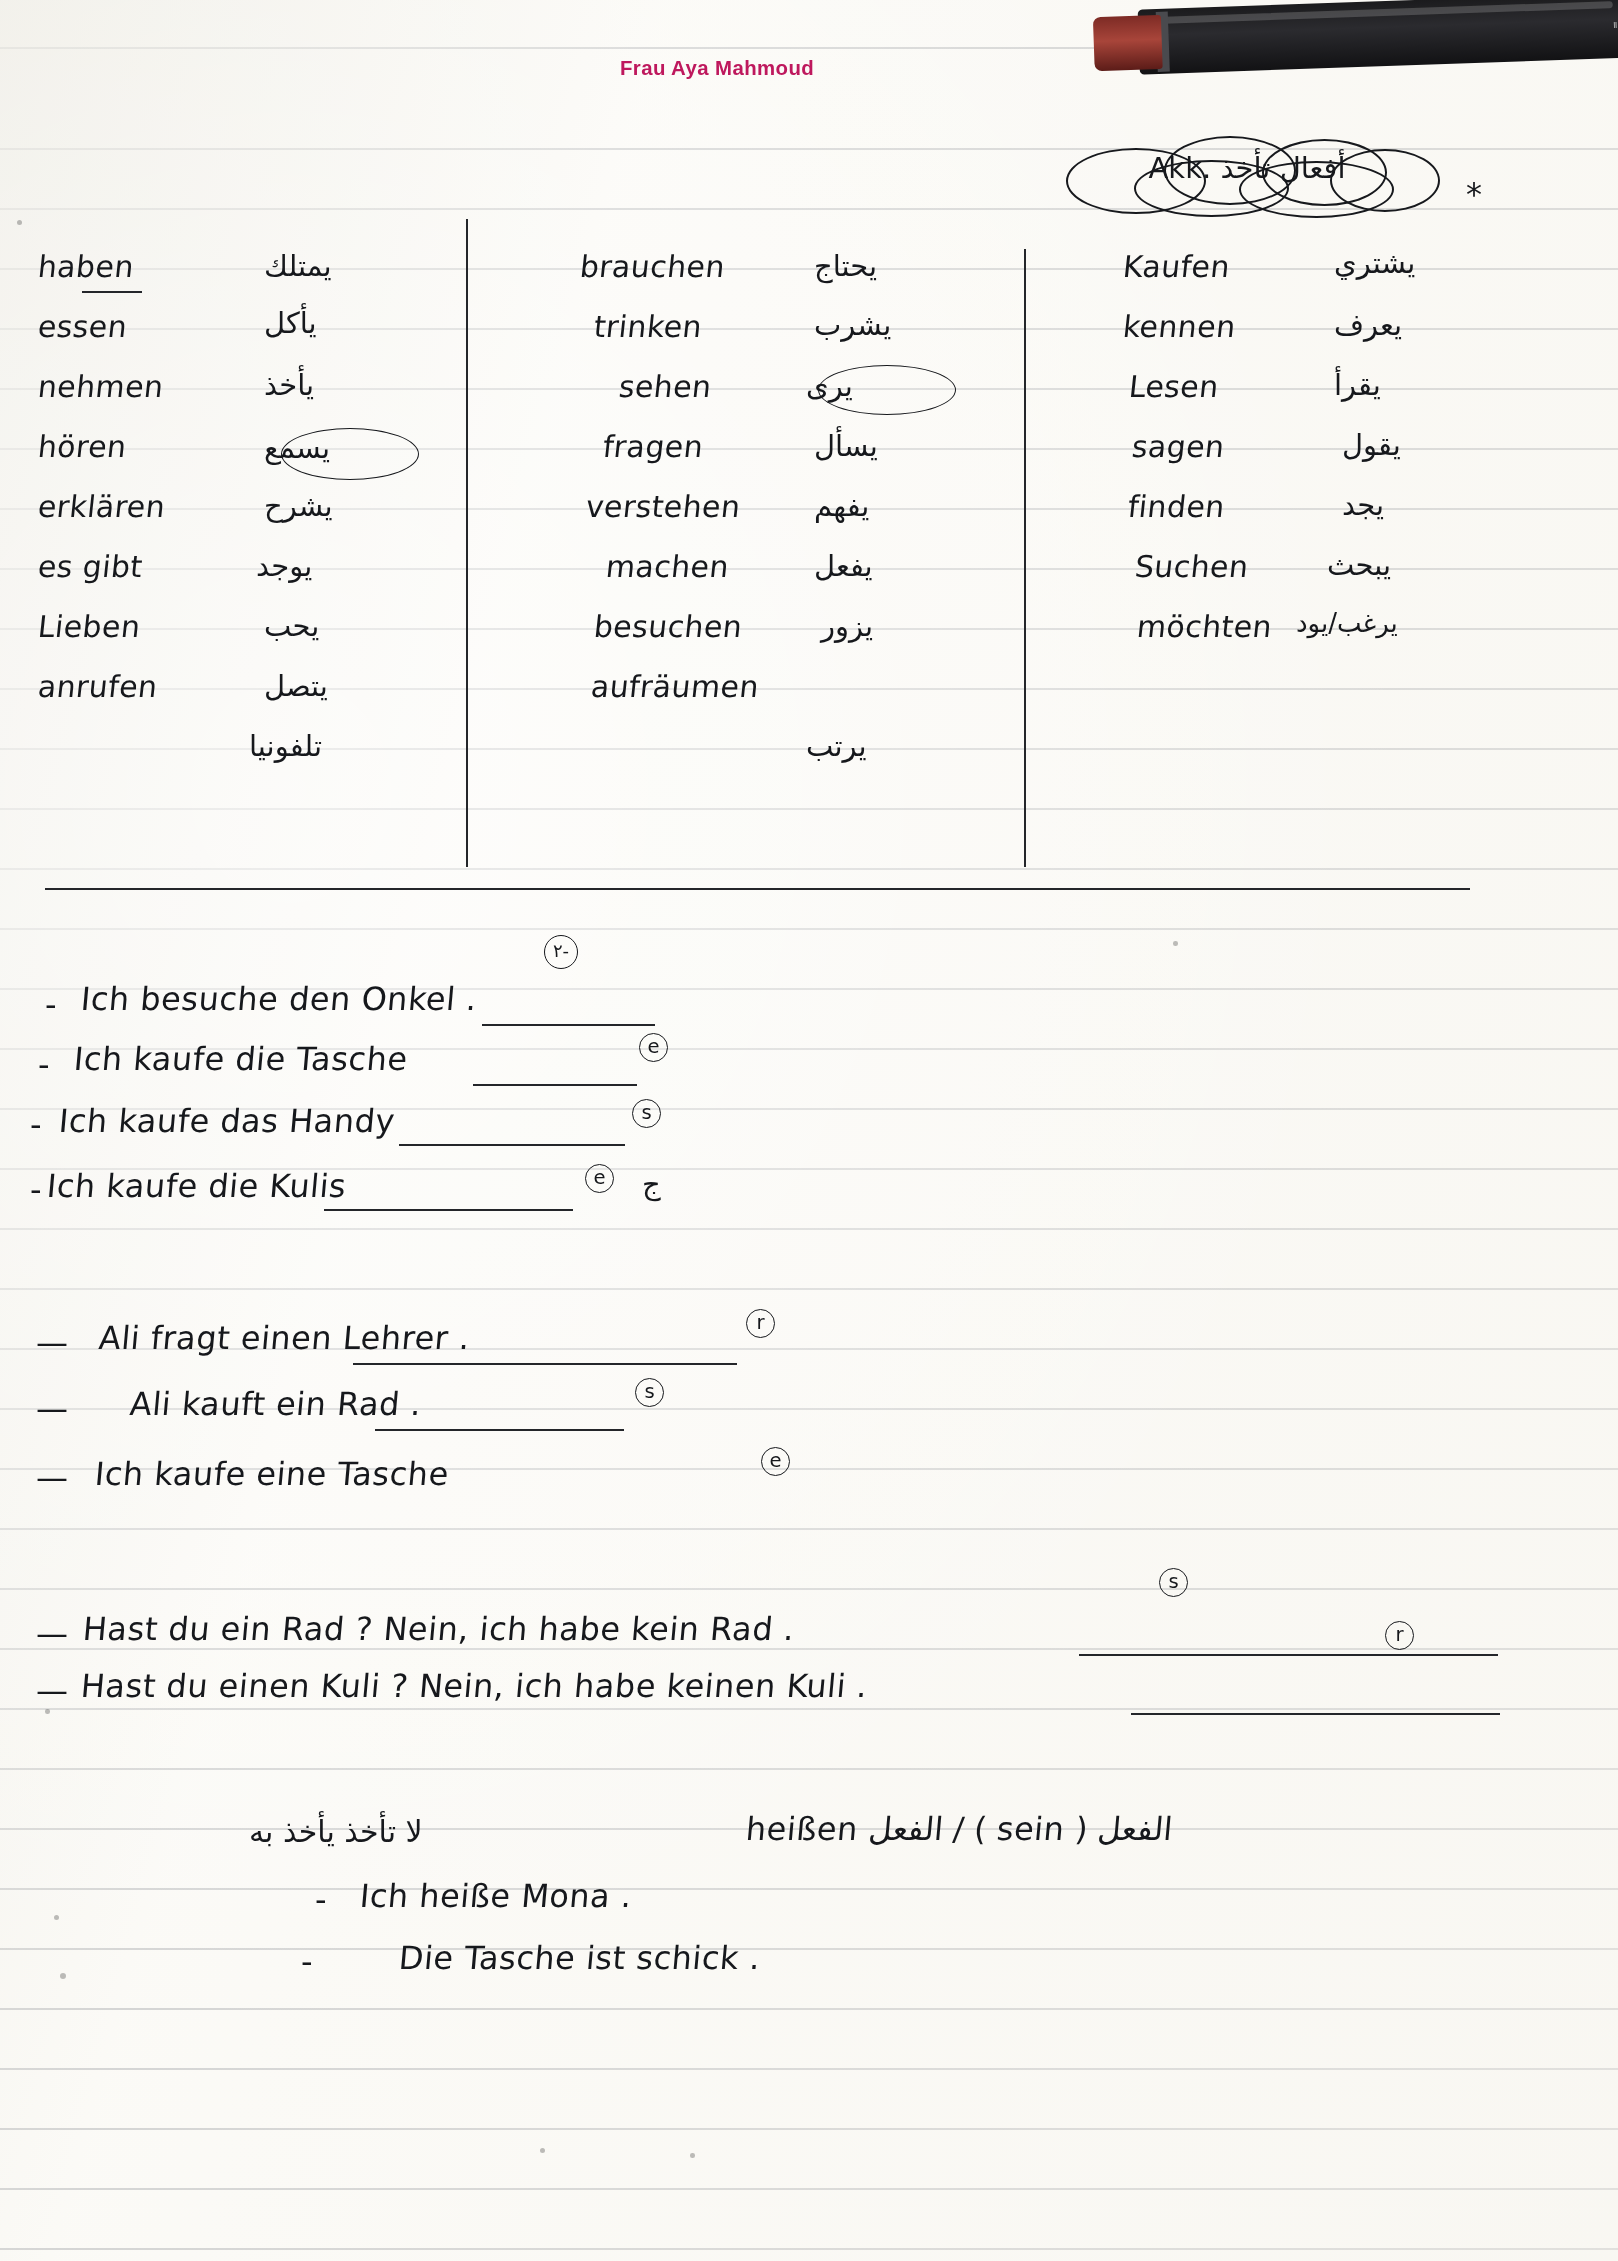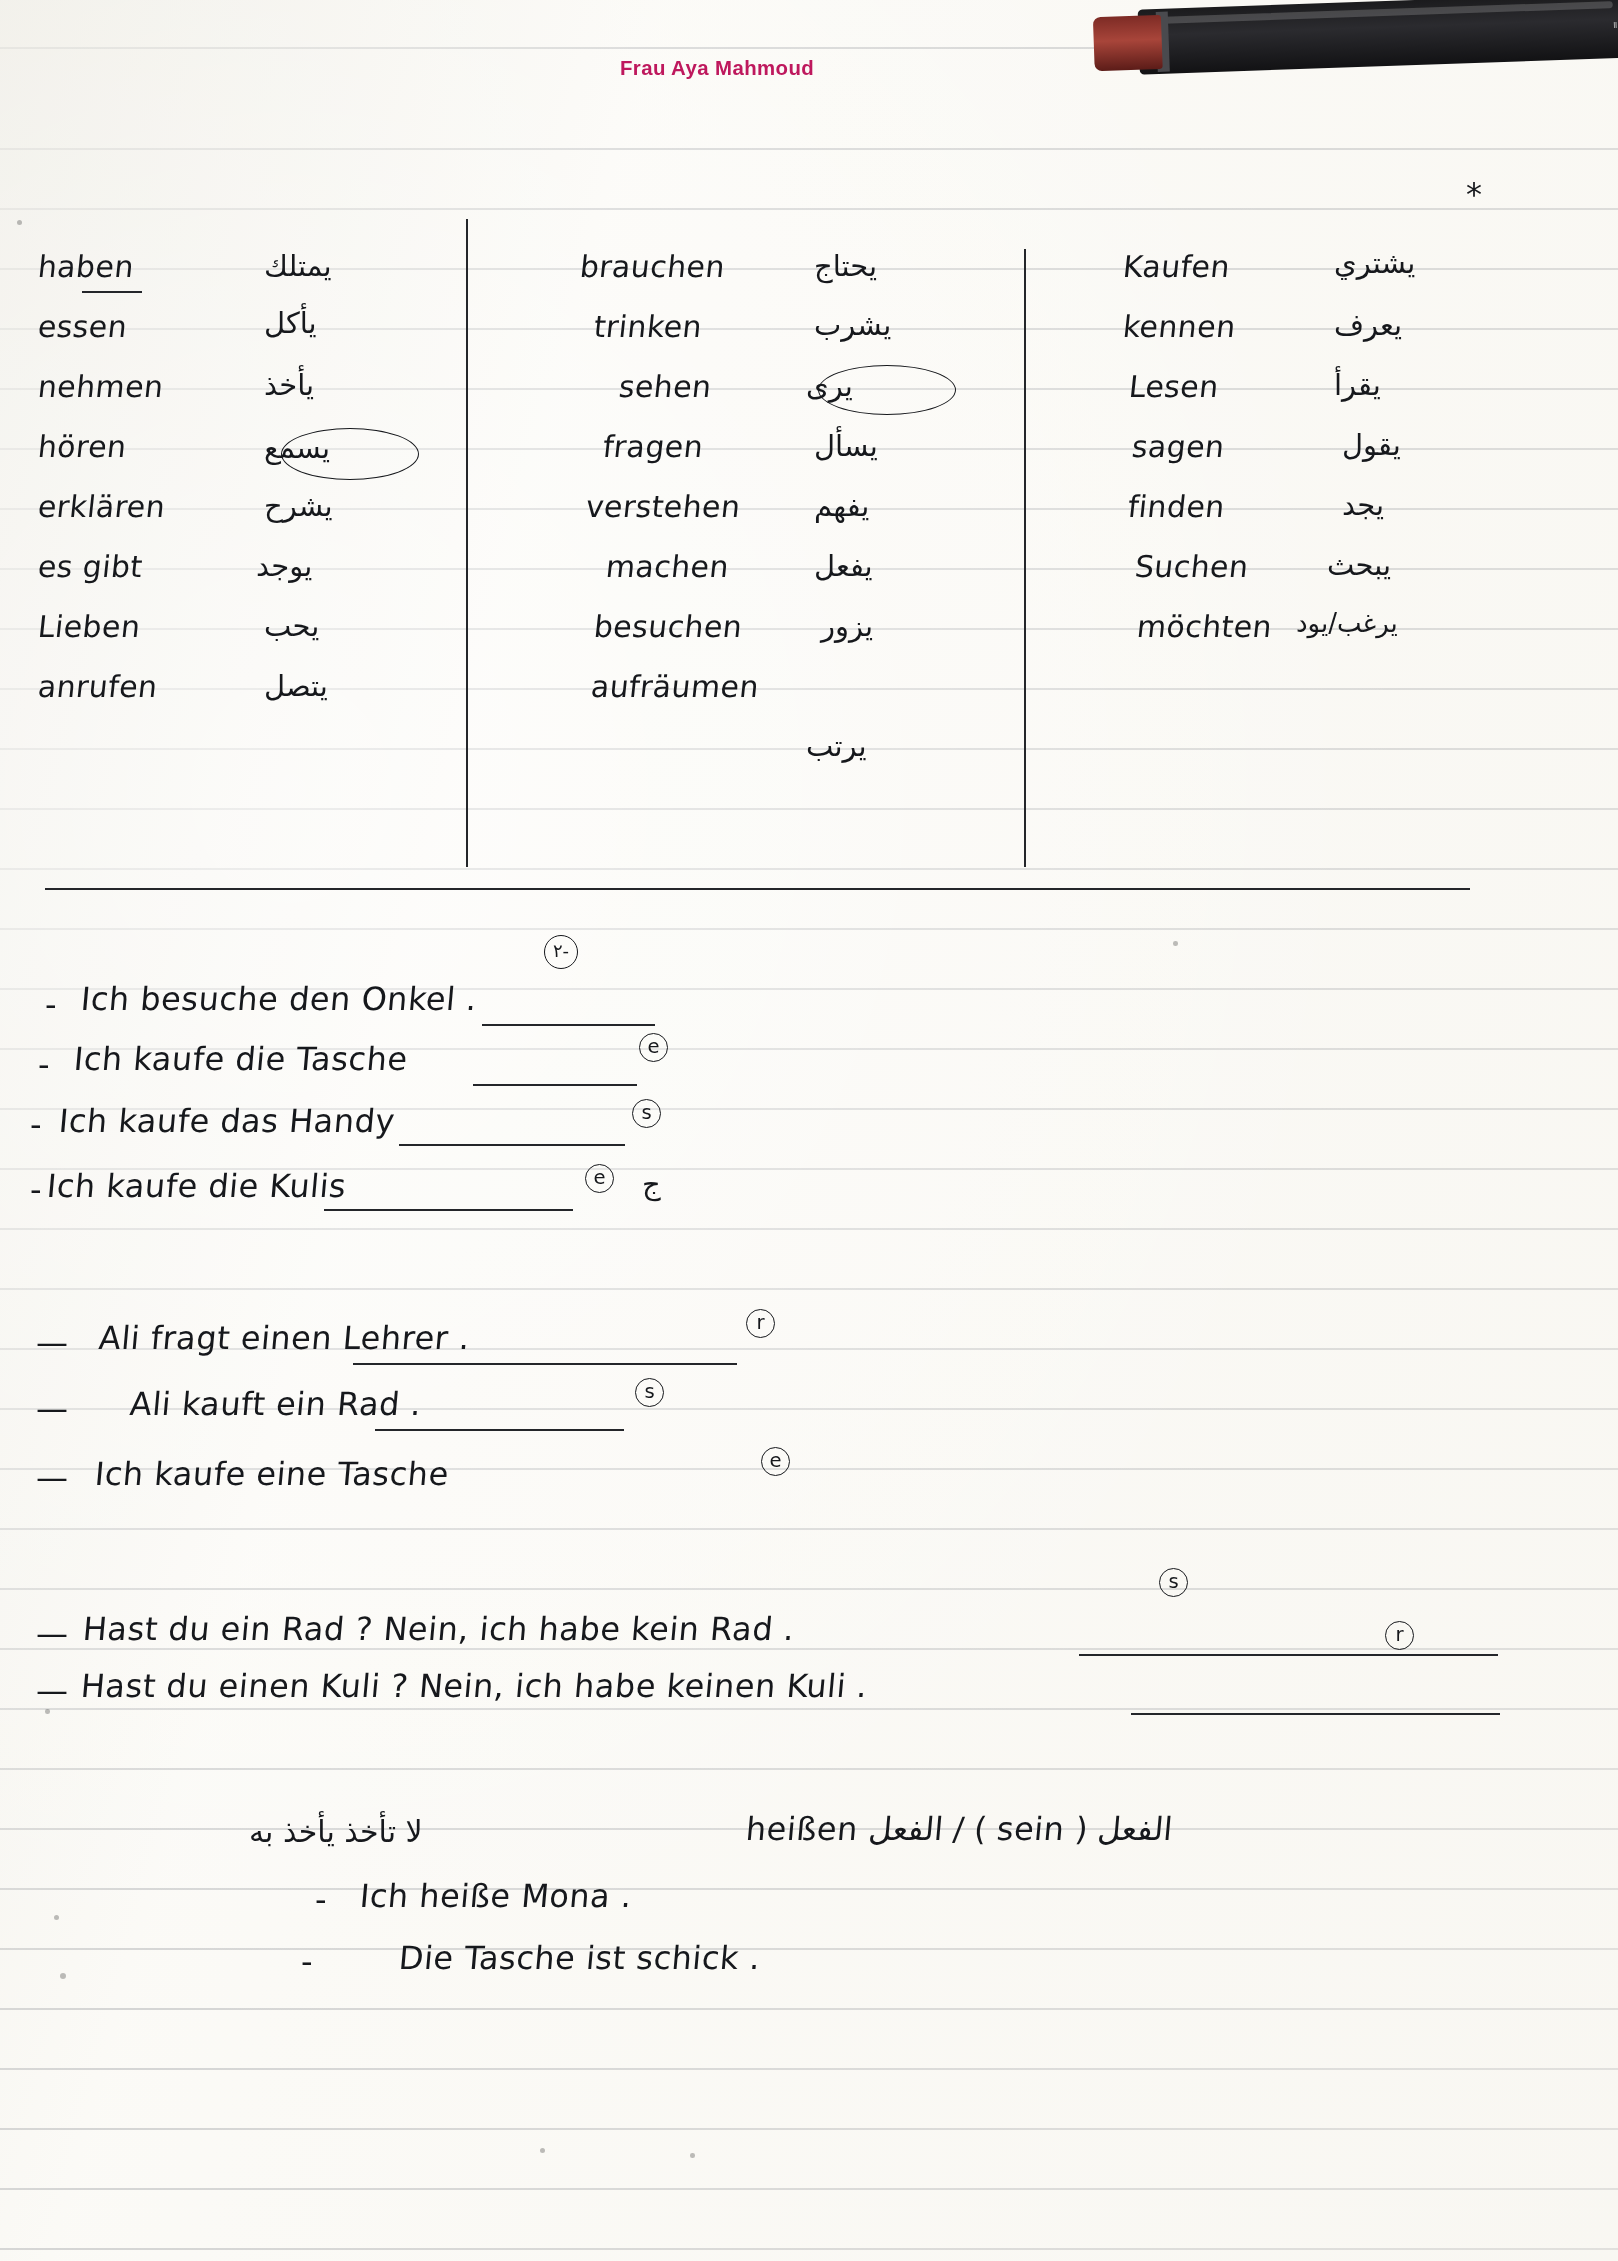--- a/index.html
+++ b/index.html
@@ -219,20 +219,29 @@
   <div class="pen">
     <div class="body"></div>
     <div class="shine"></div>
     <div class="band"></div>
     <div class="cap"></div>
     <div class="tiny-text">ll</div>
   </div>
 
   <div class="printed-name">Frau Aya Mahmoud</div>
 
+  <div class="cloud">
+    <div class="blob" style="left:15px; top:13.6px; width:136px; height:62px;"></div>
+    <div class="blob" style="left:113px; top:1.5px; width:128px; height:65px;"></div>
+    <div class="blob" style="left:211px; top:4.5px; width:121px; height:63px;"></div>
+    <div class="blob" style="left:279px; top:15px; width:106px; height:59px;"></div>
+    <div class="blob" style="left:83px; top:26px; width:151px; height:53px;"></div>
+    <div class="blob" style="left:188px; top:27px; width:151px; height:53px;"></div>
+    <div class="inner-text ar hw">أفعال تأخذ .Akk</div>
+  </div>
   <div class="asterisk hw">*</div>
 
   <div class="vline" style="left:466px; top:219px; height:648px;"></div>
   <div class="vline" style="left:1024px; top:249px; height:618px;"></div>
   <div class="hline" style="left:45px; top:888px; width:1425px;"></div>
 
   <div class="col" style="left:38px; top:249px; width:407px;">
     <div class="row">
       <span class="de hw">haben</span>
       <span class="arw ar hw" style="left:226px; top:0px; width:166px;">يمتلك</span>
@@ -259,20 +268,23 @@
       <span class="de hw">es gibt</span>
       <span class="arw ar hw" style="left:218px; top:0px; width:166px;">يوجد</span>
     </div>
     <div class="row">
       <span class="de hw">Lieben</span>
       <span class="arw ar hw" style="left:226px; top:0px; width:166px;">يحب</span>
     </div>
     <div class="row">
       <span class="de hw">anrufen</span>
       <span class="arw ar hw" style="left:226px; top:0px; width:166px;">يتصل</span>
+    </div>
+    <div class="row">
+      <span class="arw ar hw" style="left:211px; top:0px; width:181px;">تلفونيا</span>
     </div>
   </div>
 
   <div class="col" style="left:580px; top:249px; width:407px;">
     <div class="row">
       <span class="de hw">brauchen</span>
       <span class="arw ar hw" style="left:234px; top:0px; width:166px;">يحتاج</span>
     </div>
     <div class="row">
       <span class="de hw" style="left:13.6px;">trinken</span>

